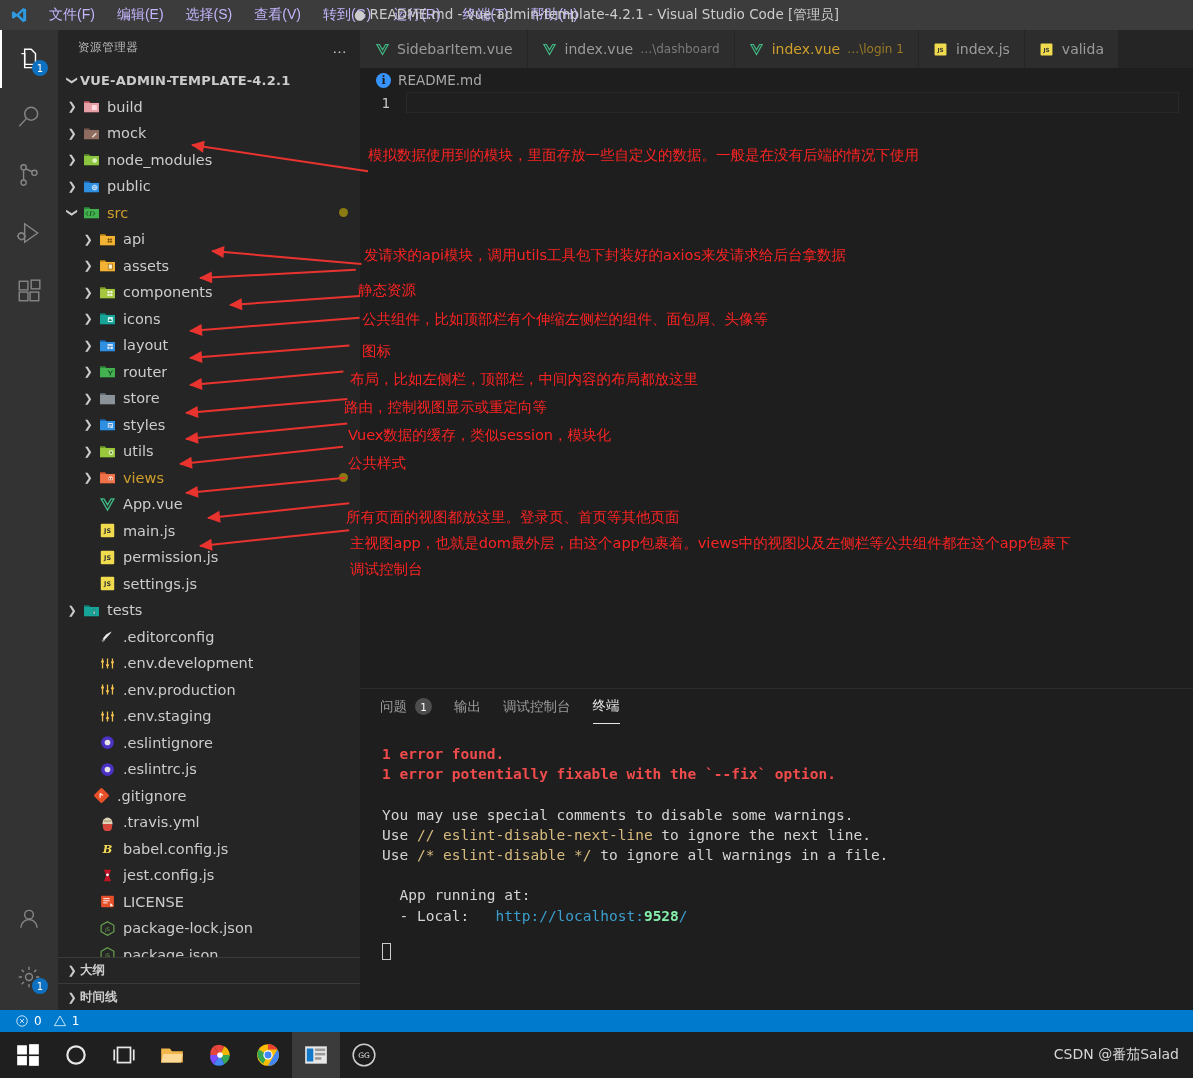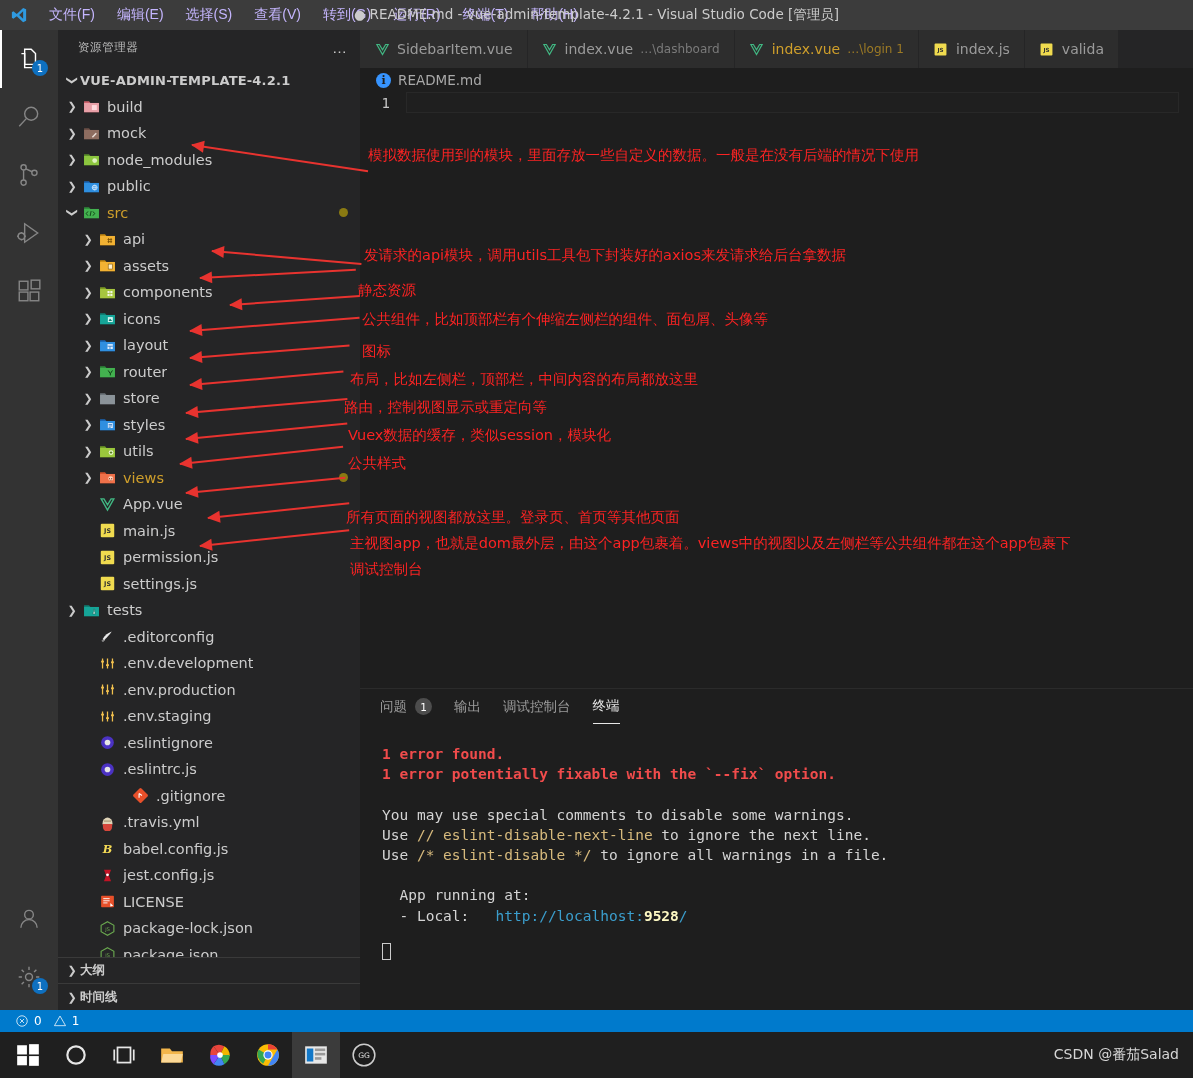--- a/index.html
+++ b/index.html
@@ -151,21 +151,21 @@
   .pbadge {
     background: #4d4d4d; color: #fff; font-size: 10.5px; min-width: 17px; height: 17px;
     border-radius: 9px; display: flex; align-items: center; justify-content: center;
     font-family: "DejaVu Sans", sans-serif;
   }
   .term { flex: 1 1 auto; padding: 20px 0 0 22px; font-family: "DejaVu Sans Mono", monospace;
           font-size: 14.5px; line-height: 20.3px; color: #cccccc; overflow: hidden; }
   .t-red { color: #f14c4c; font-weight: bold; }
   .t-yellow { color: #d7ba7d; }
   .t-cyan { color: #3b9ecd; }
-  .t-cyan-b { color: #fef9c3; font-weight: bold; }
+  .t-cyan-b { color: #86efac; font-weight: bold; }
   .t-white { color: #d4d4d4; }
   .cursor-blk { display: inline-block; width: 9px; height: 17px; border: 1px solid #cccccc; vertical-align: -3px; }
 
   
   .statusbar {
     height: 22px; flex: 0 0 22px; background: #007acc; display: flex; align-items: center;
     color: #ffffff; font-size: 12px; padding-left: 10px; gap: 6px; font-family: "DejaVu Sans", sans-serif;
   }
   .sb-item { display: flex; align-items: center; gap: 5px; padding: 0 5px; }
   .sb-item svg { width: 14px; height: 14px; fill: none; stroke: #fff; stroke-width: 1.3; }
@@ -561,21 +561,21 @@
             <div class="row" style="padding-left: 22px;">
               <span class="chev none">❯</span>
               <span class="ficon">
                 <svg viewBox="0 0 24 24">
                   <circle cx="12" cy="12" r="9" fill="#4b32c3"></circle>
                   <circle cx="12" cy="12" r="4" fill="#e6e6e6"></circle>
                 </svg>
               </span>
               <span class="label">.eslintrc.js</span>
             </div>
-            <div class="row" style="padding-left: 16px; margin-left: 39px;">
+            <div class="row" style="padding-left: 16px;">
               <span class="chev none">❯</span>
               <span class="ficon">
                 <svg viewBox="0 0 24 24">
                   <rect x="4" y="4" width="16" height="16" rx="2" transform="rotate(45 12 12)" fill="#e8502a"></rect>
                   <path d="M10 9v6M10 9l4 3" stroke="#fff" stroke-width="1.6" fill="none"></path>
                 </svg>
               </span>
               <span class="label">.gitignore</span>
             </div>
             <div class="row" style="padding-left: 22px;">

